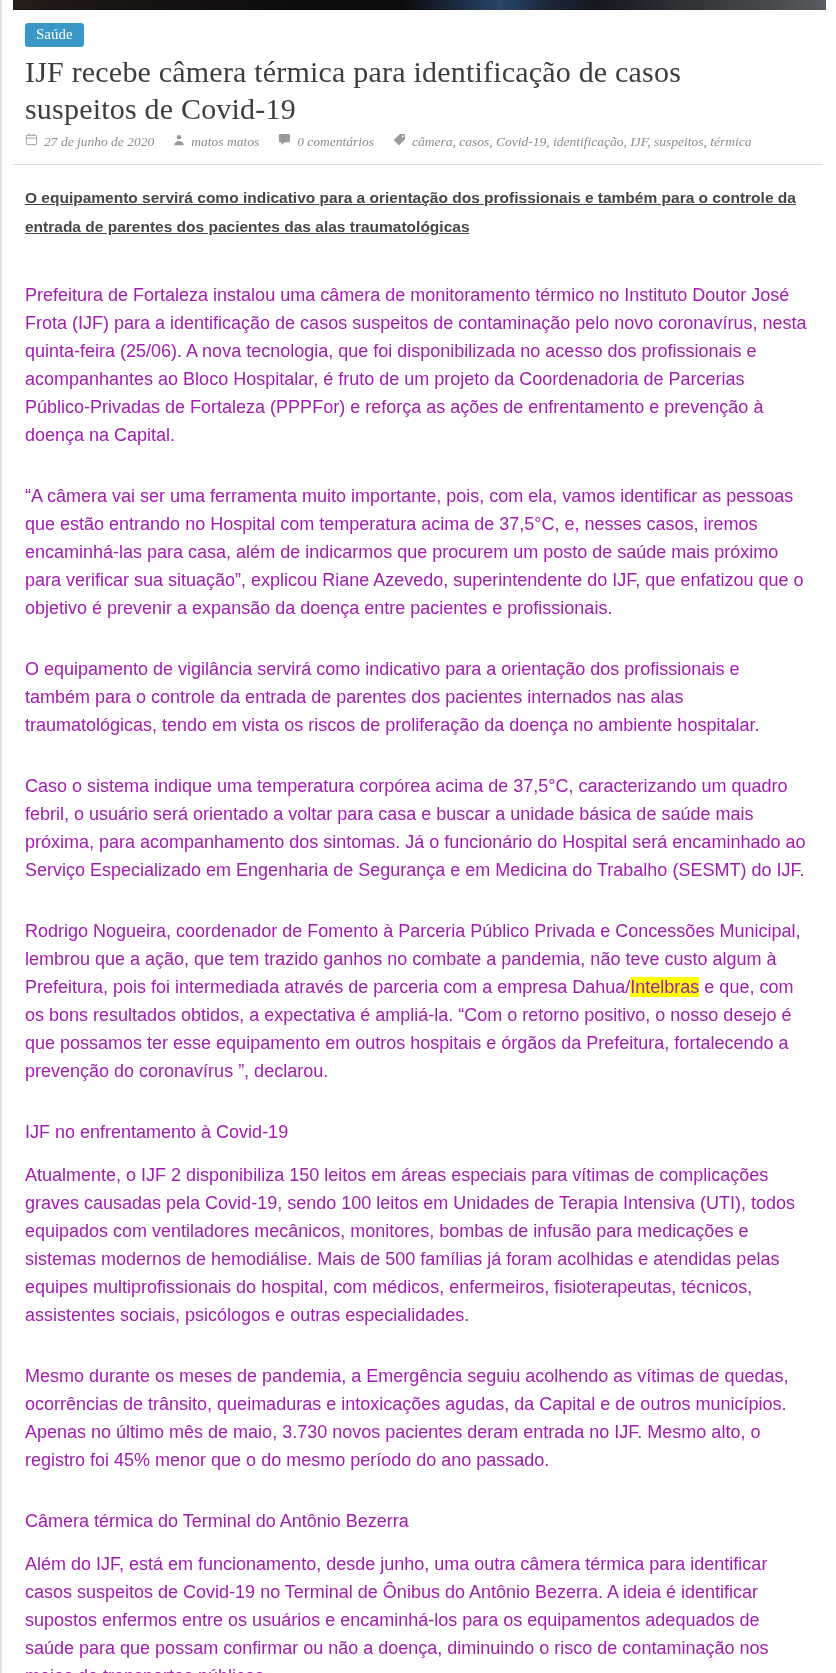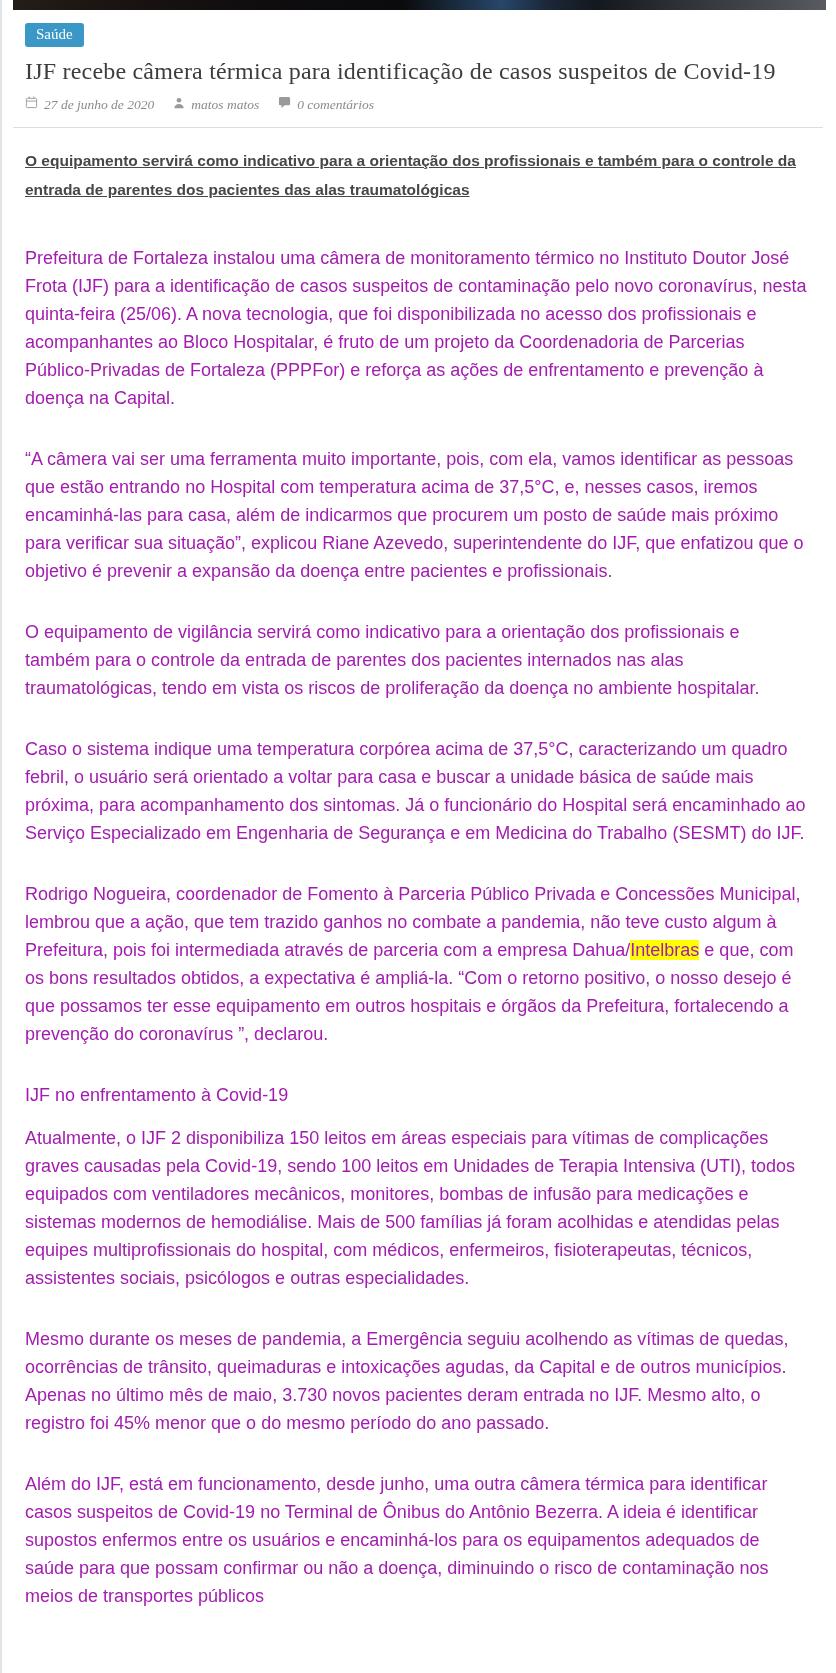--- a/index.html
+++ b/index.html
@@ -23,21 +23,21 @@
 
   .badge {
     display:inline-block; margin-top:13px;
     color:#fff; font-family:"Liberation Serif", serif;
     font-size:15px; line-height:19px; padding:2px 11px 3px;
     border-radius:3px; cursor:pointer;
   }
 
   .title {
     font-family:"Liberation Serif", serif; font-weight:400;
-    font-size:24px; line-height:37px; color:#3d3d3d;
+    font-size:30px; line-height:37px; color:#3d3d3d;
     margin:6px 0 6px; max-width:770px; letter-spacing:0.2px;
   }
 
   .meta {
     display:flex; align-items:center; gap:19px;
     font-family:"Liberation Serif", serif; font-size:13.5px; color:#8a8a8a;
     margin:2px 0 0;
     font-style:italic;
   }
   .meta-item { display:inline-flex; align-items:center; gap:6px; white-space:nowrap; }
@@ -98,32 +98,42 @@
 
       <span class="meta-item">
         <span>
           <svg width="13" height="13" viewBox="0 0 14 14">
             <path d="M1 2.5C1 1.7 1.7 1 2.5 1h9c.8 0 1.5.7 1.5 1.5v6c0 .8-.7 1.5-1.5 1.5H7.2L3.8 13v-3H2.5C1.7 10 1 9.3 1 8.5z" fill="#9a9a9a"></path>
           </svg>
         </span>
         <span>0 comentários</span>
       </span>
 
+      <span class="meta-item">
+        <span>
+          <svg width="13" height="13" viewBox="0 0 14 14">
+            <path d="M7.4 1h5.1c.3 0 .5.2.5.5v5.1c0 .15-.06.3-.17.4l-6 6a.55.55 0 0 1-.76 0L1.16 8.1a.55.55 0 0 1 0-.76l6-6c.1-.11.25-.17.4-.17z" fill="#9a9a9a"></path>
+            <circle cx="10.4" cy="3.6" r="1.1" fill="#ffffff"></circle>
+          </svg>
+        </span>
+        <span><span class="tag">câmera</span>, <span class="tag">casos</span>, <span class="tag">Covid-19</span>, <span class="tag">identificação</span>, <span class="tag">IJF</span>, <span class="tag">suspeitos</span>, <span class="tag">térmica</span></span>
+      </span>
     </div>
 
     <hr class="header-divider">
 
     <p class="intro">O equipamento servirá como indicativo para a orientação dos profissionais e também para o controle da entrada de parentes dos pacientes das alas traumatológicas</p>
 
     <div id="article-body">
         <p class="para gap-large"><span>Prefeitura de Fortaleza instalou uma câmera de monitoramento térmico no Instituto Doutor José Frota (IJF) para a identificação de casos suspeitos de contaminação pelo novo coronavírus, nesta quinta-feira (25/06). A nova tecnologia, que foi disponibilizada no acesso dos profissionais e acompanhantes ao Bloco Hospitalar, é fruto de um projeto da Coordenadoria de Parcerias Público-Privadas de Fortaleza (PPPFor) e reforça as ações de enfrentamento e prevenção à doença na Capital.</span></p>
         <p class="para gap-large"><span>“A câmera vai ser uma ferramenta muito importante, pois, com ela, vamos identificar as pessoas que estão entrando no Hospital com temperatura acima de 37,5°C, e, nesses casos, iremos encaminhá-las para casa, além de indicarmos que procurem um posto de saúde mais próximo para verificar sua situação”, explicou Riane Azevedo, superintendente do IJF, que enfatizou que o objetivo é prevenir a expansão da doença entre pacientes e profissionais.</span></p>
         <p class="para gap-large"><span>O equipamento de vigilância servirá como indicativo para a orientação dos profissionais e também para o controle da entrada de parentes dos pacientes internados nas alas traumatológicas, tendo em vista os riscos de proliferação da doença no ambiente hospitalar.</span></p>
         <p class="para gap-large"><span>Caso o sistema indique uma temperatura corpórea acima de 37,5°C, caracterizando um quadro febril, o usuário será orientado a voltar para casa e buscar a unidade básica de saúde mais próxima, para acompanhamento dos sintomas. Já o funcionário do Hospital será encaminhado ao Serviço Especializado em Engenharia de Segurança e em Medicina do Trabalho (SESMT) do IJF.</span></p>
         <p class="para gap-large"><span>Rodrigo Nogueira, coordenador de Fomento à Parceria Público Privada e Concessões Municipal, lembrou que a ação, que tem trazido ganhos no combate a pandemia, não teve custo algum à Prefeitura, pois foi intermediada através de parceria com a empresa Dahua/</span><span class="hl" style="background: rgb(255, 255, 0);">Intelbras</span><span> e que, com os bons resultados obtidos, a expectativa é ampliá-la. “Com o retorno positivo, o nosso desejo é que possamos ter esse equipamento em outros hospitais e órgãos da Prefeitura, fortalecendo a prevenção do coronavírus ”, declarou.</span></p>
         <p class="para"><span>IJF no enfrentamento à Covid-19</span></p>
         <p class="para gap-large"><span>Atualmente, o IJF 2 disponibiliza 150 leitos em áreas especiais para vítimas de complicações graves causadas pela Covid-19, sendo 100 leitos em Unidades de Terapia Intensiva (UTI), todos equipados com ventiladores mecânicos, monitores, bombas de infusão para medicações e sistemas modernos de hemodiálise. Mais de 500 famílias já foram acolhidas e atendidas pelas equipes multiprofissionais do hospital, com médicos, enfermeiros, fisioterapeutas, técnicos, assistentes sociais, psicólogos e outras especialidades.</span></p>
         <p class="para gap-large"><span>Mesmo durante os meses de pandemia, a Emergência seguiu acolhendo as vítimas de quedas, ocorrências de trânsito, queimaduras e intoxicações agudas, da Capital e de outros municípios. Apenas no último mês de maio, 3.730 novos pacientes deram entrada no IJF. Mesmo alto, o registro foi 45% menor que o do mesmo período do ano passado.</span></p>
+        <p class="para"><span>Câmera térmica do Terminal do Antônio Bezerra</span></p>
         <p class="para"><span>Além do IJF, está em funcionamento, desde junho, uma outra câmera térmica para identificar casos suspeitos de Covid-19 no Terminal de Ônibus do Antônio Bezerra. A ideia é identificar supostos enfermos entre os usuários e encaminhá-los para os equipamentos adequados de saúde para que possam confirmar ou não a doença, diminuindo o risco de contaminação nos meios de transportes públicos</span></p>
       </div>
 
   </div>
 </div>
 
 </body></html>

